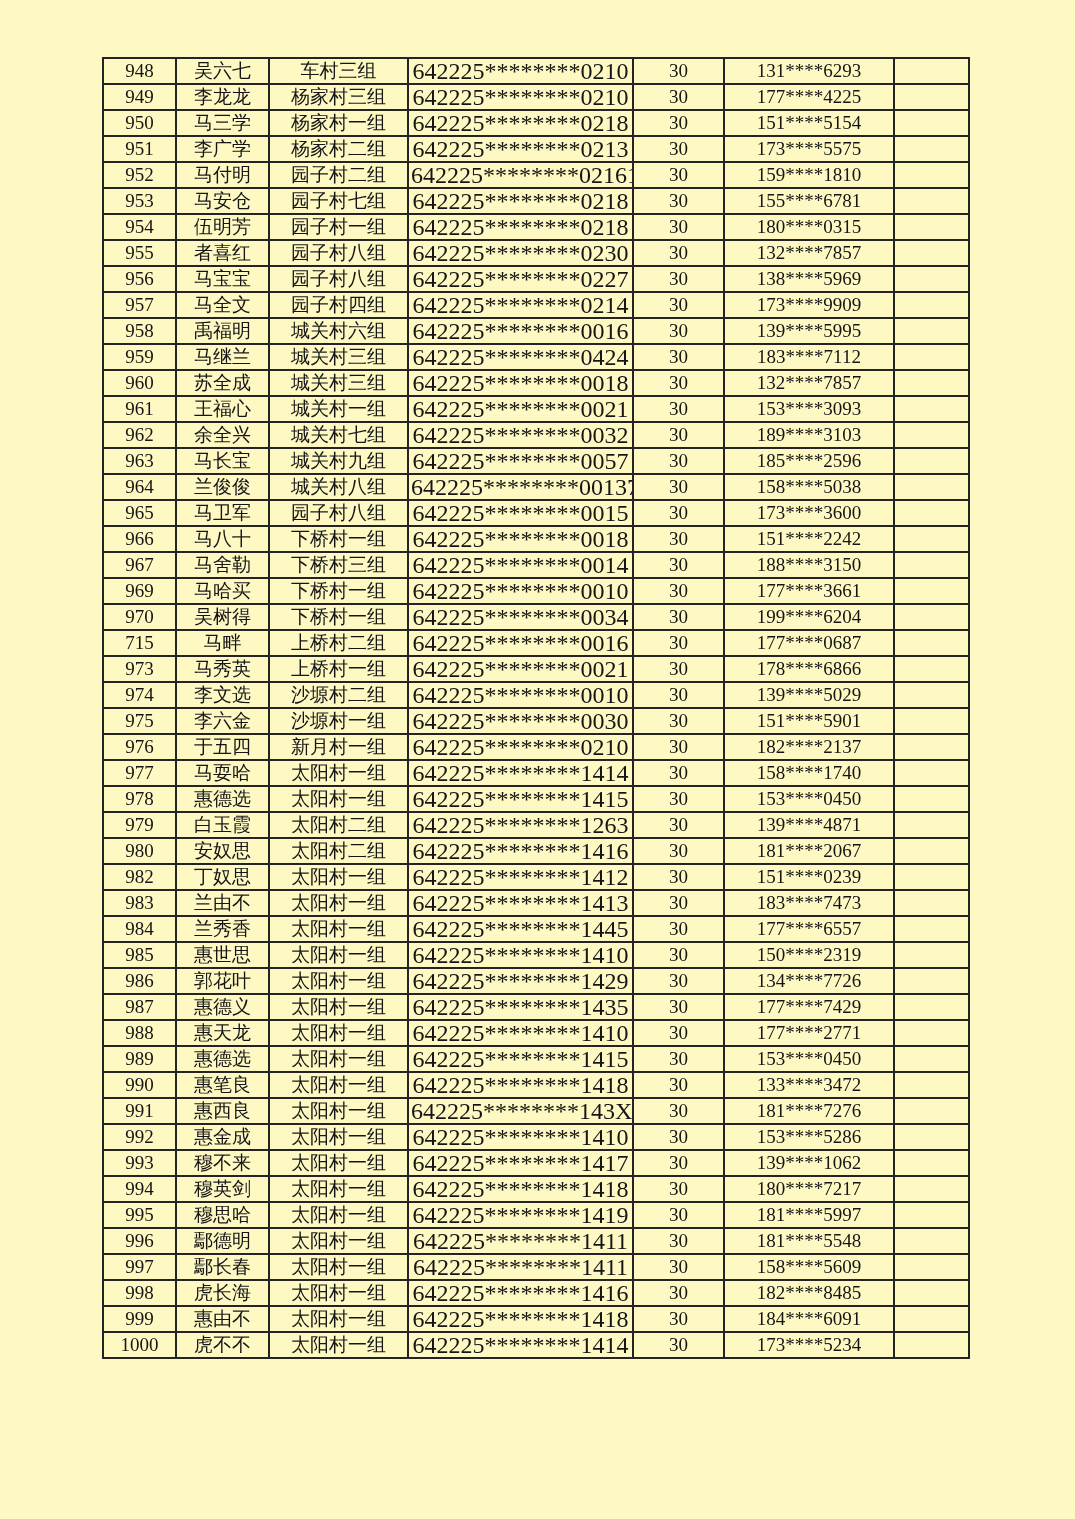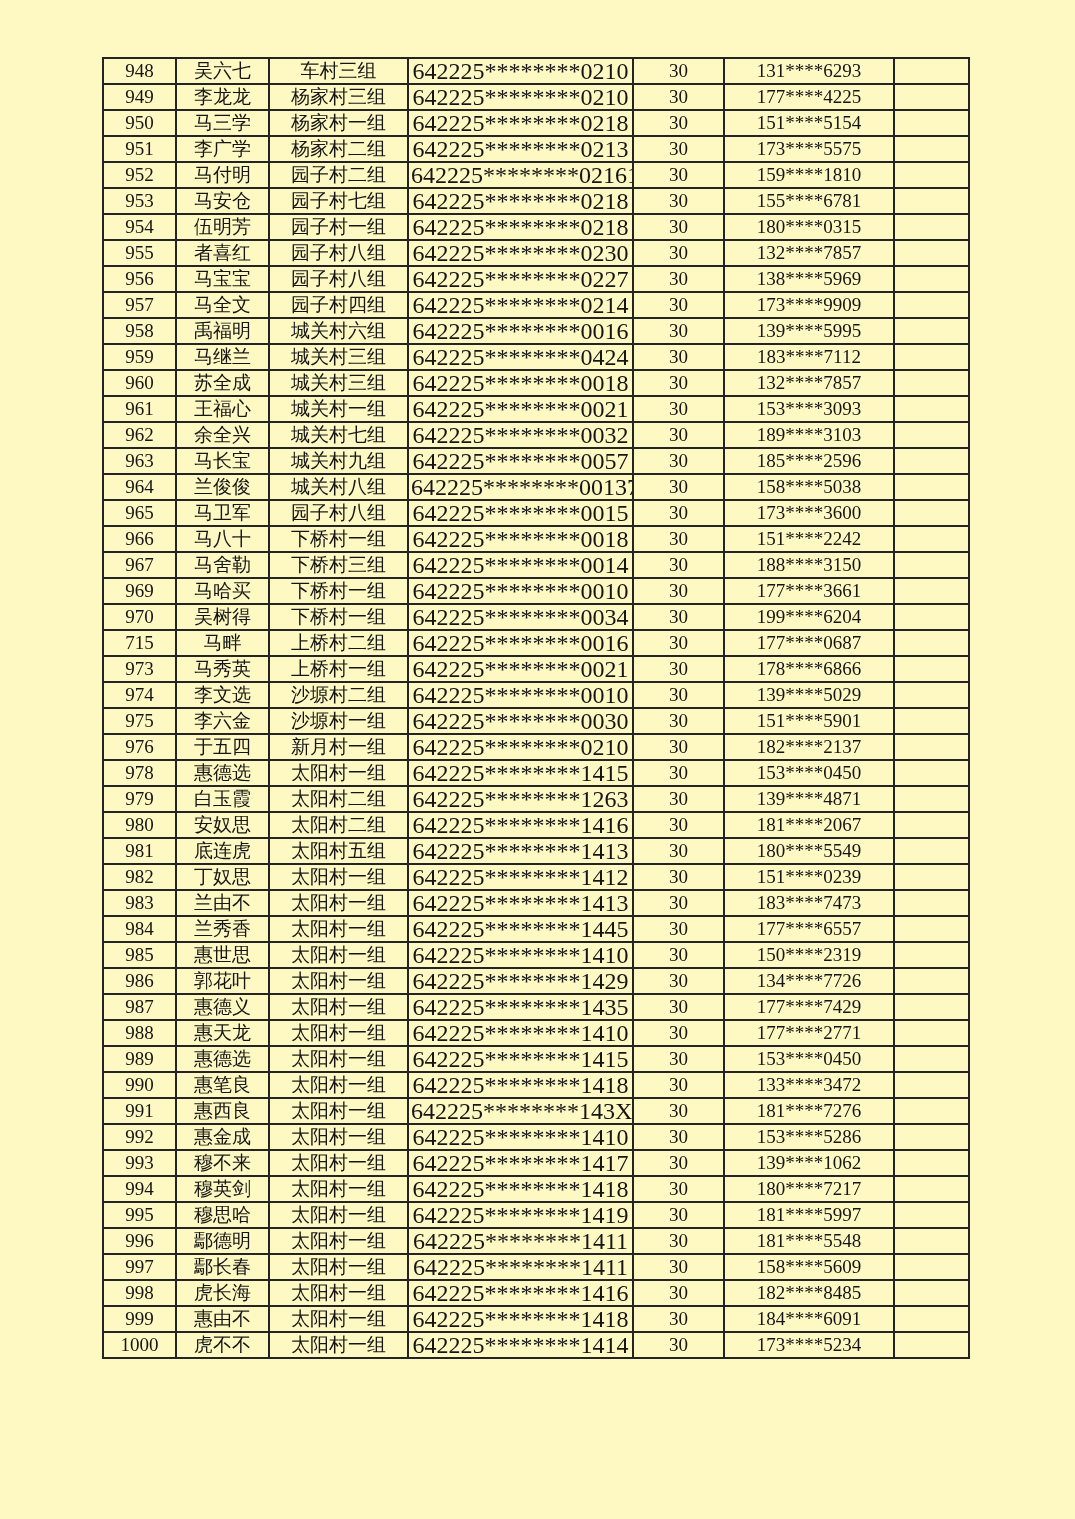--- a/index.html
+++ b/index.html
@@ -299,20 +299,29 @@
         <tr>
           <td>976</td>
           <td>于五四</td>
           <td>新月村一组</td>
           <td class="c-id">642225********0210</td>
           <td>30</td>
           <td>182****2137</td>
           <td></td>
         </tr>
         <tr>
+          <td>977</td>
+          <td>马耍哈</td>
+          <td>太阳村一组</td>
+          <td class="c-id">642225********1414</td>
+          <td>30</td>
+          <td>158****1740</td>
+          <td></td>
+        </tr>
+        <tr>
           <td>978</td>
           <td>惠德选</td>
           <td>太阳村一组</td>
           <td class="c-id">642225********1415</td>
           <td>30</td>
           <td>153****0450</td>
           <td></td>
         </tr>
         <tr>
           <td>979</td>
@@ -323,29 +332,20 @@
           <td>139****4871</td>
           <td></td>
         </tr>
         <tr>
           <td>980</td>
           <td>安奴思</td>
           <td>太阳村二组</td>
           <td class="c-id">642225********1416</td>
           <td>30</td>
           <td>181****2067</td>
-          <td></td>
-        </tr>
-        <tr>
-          <td>981</td>
-          <td>底连虎</td>
-          <td>太阳村五组</td>
-          <td class="c-id">642225********1413</td>
-          <td>30</td>
-          <td>180****5549</td>
           <td></td>
         </tr>
         <tr>
           <td>982</td>
           <td>丁奴思</td>
           <td>太阳村一组</td>
           <td class="c-id">642225********1412</td>
           <td>30</td>
           <td>151****0239</td>
           <td></td>

